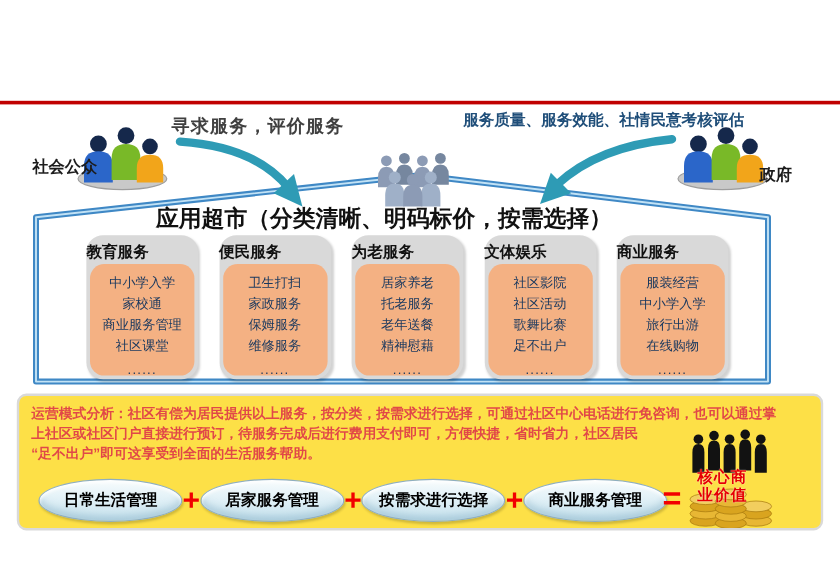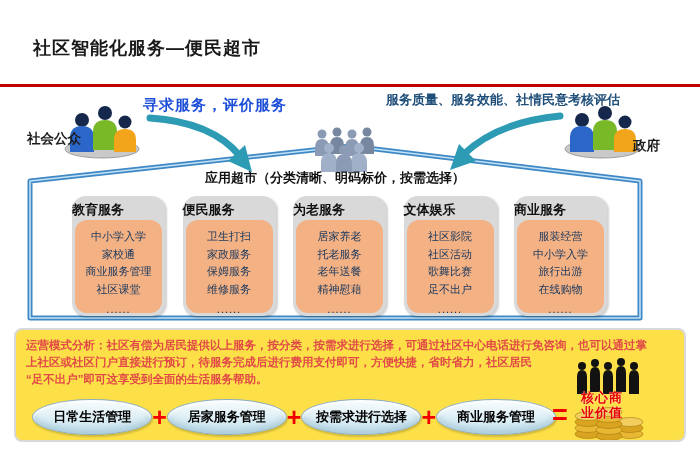--- a/index.html
+++ b/index.html
@@ -1,27 +1,27 @@
 <!DOCTYPE html>
 <html><head>
 <meta charset="utf-8">
 <style>
   html,body{margin:0;padding:0;background:#fff;}
   .page{position:relative;width:700px;height:470px;background:#fff;overflow:hidden;
         font-family:"Liberation Sans","DejaVu Sans",sans-serif;}
   .title{position:absolute;left:33px;top:36px;font-size:18px;font-weight:bold;color:#1a1a1a;letter-spacing:1px;}
   .red-line{position:absolute;left:0;top:84px;width:700px;height:2.5px;background:#C00000;}
   .bg-svg{position:absolute;left:0;top:0;width:700px;height:470px;pointer-events:none;}
-  .seek{position:absolute;left:143px;top:96px;font-size:15px;font-weight:bold;color:#1d4ed8;letter-spacing:1px;}
+  .seek{position:absolute;left:143px;top:96px;font-size:15px;font-weight:bold;color:#404040;letter-spacing:1px;}
   .assess{position:absolute;left:386px;top:91px;font-size:13px;font-weight:bold;color:#1F4E79;}
   .actor-label{position:absolute;font-size:13.5px;font-weight:bold;color:#1c1c1c;}
   .public-label{left:27px;top:130px;}
   .gov-label{left:633px;top:137px;}
-  .market-title{position:absolute;left:130px;top:169px;width:410px;text-align:center;
-                font-size:13px;font-weight:bold;color:#111;}
+  .market-title{position:absolute;left:130px;top:169px;width:410px;text-align:left;
+                font-size:19px;font-weight:bold;color:#111;}
   .cols{position:absolute;left:72px;top:196px;width:535px;height:120px;display:flex;justify-content:space-between;}
   .col{position:relative;width:93px;height:120px;background:#D9D9D9;border-radius:14px;
        box-shadow:1.5px 1.5px 2px rgba(0,0,0,.18);}
   .col-header{margin-top:5px;font-size:13px;font-weight:bold;color:#111;}
   .col-body{position:absolute;top:24px;left:3px;right:3px;bottom:3px;background:#F4B183;border-radius:12px;
             display:flex;flex-direction:column;align-items:center;padding-top:8px;box-sizing:border-box;}
   .col-item{font-size:11px;font-weight:normal;color:#17375E;line-height:17.5px;white-space:nowrap;}
   .col-item:last-child{margin-top:3px;letter-spacing:1px;}
   .analysis{position:absolute;left:14px;top:328px;width:672px;height:114px;background:#fde047;
             border:2px solid #D9D9D9;border-radius:8px;box-sizing:border-box;}
@@ -40,21 +40,20 @@
   .coins-svg{position:absolute;left:558px;top:26px;width:70px;height:84px;}
   .result{position:absolute;left:562px;top:60px;width:48px;text-align:center;
           font-size:13px;font-weight:900;color:#E60000;line-height:15px;letter-spacing:1px;
           text-shadow:0 0 1px #fff;}
 </style>
 </head>
 <body>
 
 <div class="page">
 
-  <div class="title">社区智能化服务—便民超市</div>
   <div class="red-line"></div>
 
   <svg class="bg-svg" viewBox="0 0 700 470" aria-hidden="true">
 
     <g>
       <polygon points="30,318 30,181 350,146 640,181 640,318" fill="none" stroke="#3F88C5" stroke-width="5" stroke-linejoin="round"></polygon>
       <polygon points="30,318 30,181 350,146 640,181 640,318" fill="none" stroke="#C2E2F5" stroke-width="1.6" stroke-linejoin="round"></polygon>
     </g>
 
     <g>

